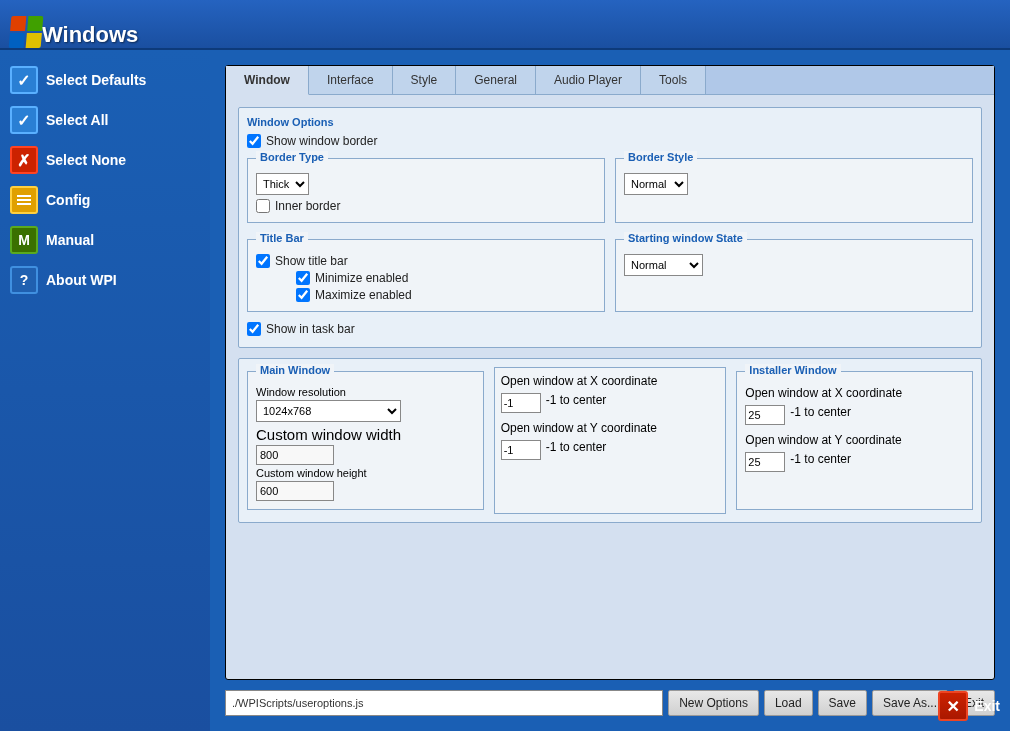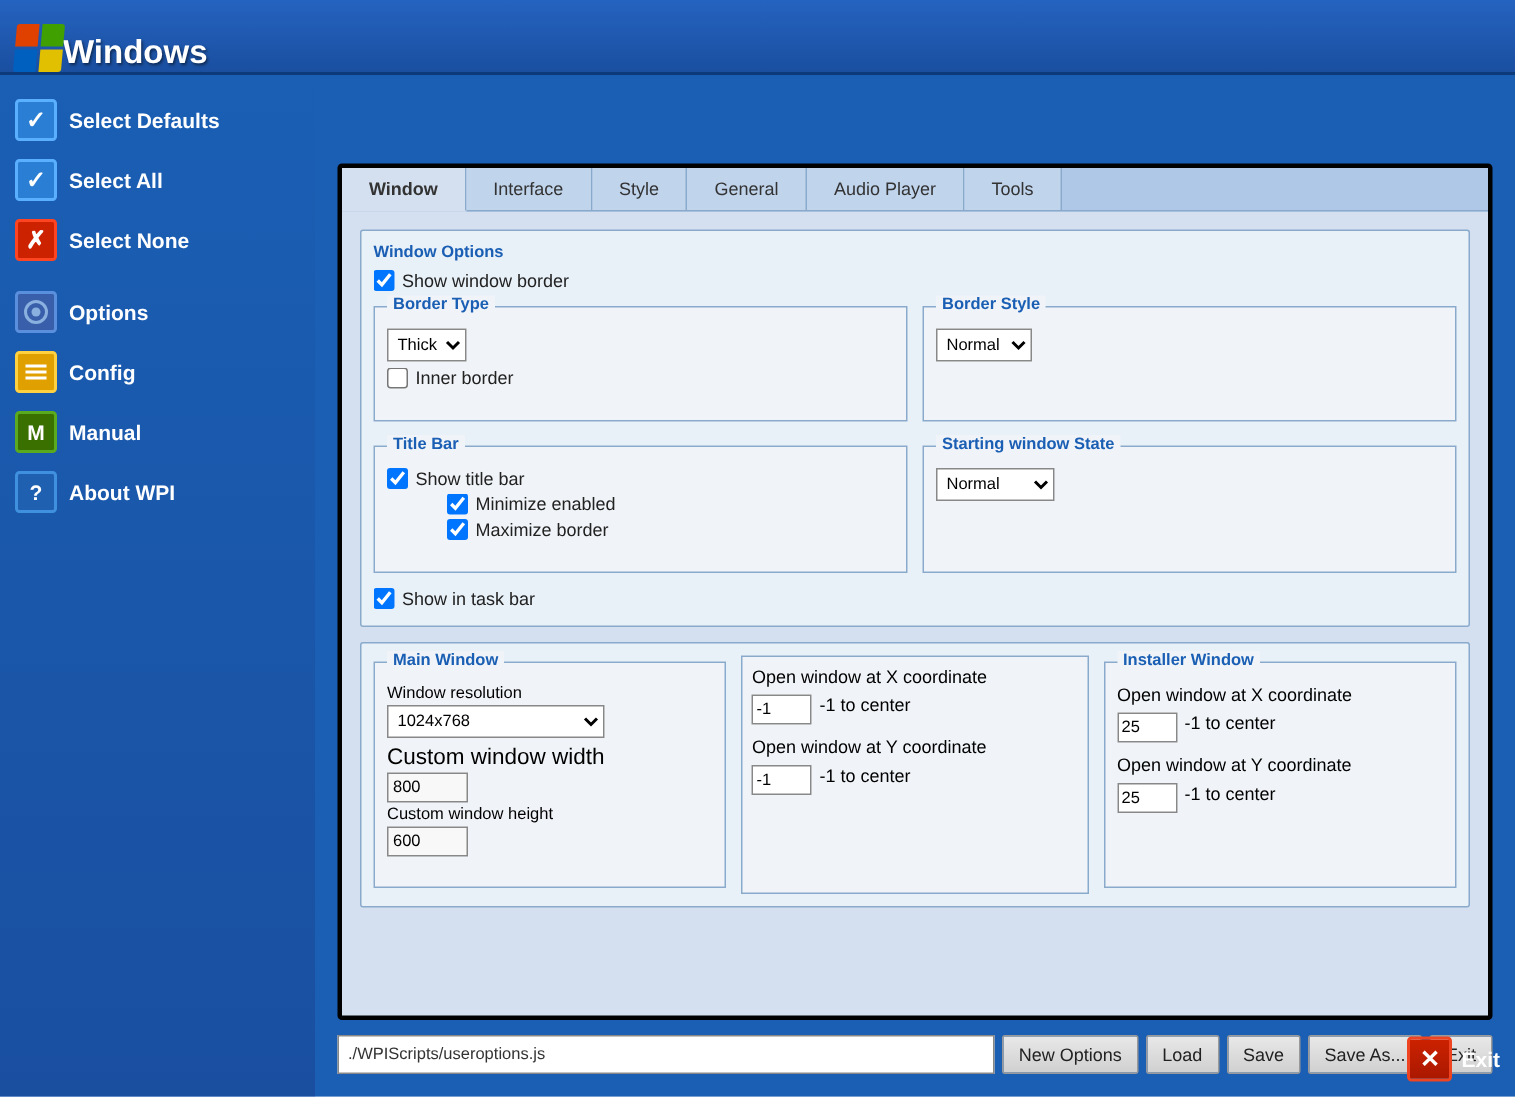--- a/index.html
+++ b/index.html
@@ -90,26 +90,25 @@
     .content-area {
       flex: 1;
       padding: 15px;
       display: flex;
       flex-direction: column;
     }
 
     
     .tab-panel {
       background: #d4e0f0;
-      border: 3px solid #000000;
+      border: 1px solid #000000;
       border-radius: 3px;
       flex: 1;
       display: flex;
       flex-direction: column;
-      margin-top: 44px;
     }
 
     .tabs {
       display: flex;
       background: #b0c8e8;
       border-bottom: 1px solid #8aaacc;
     }
     .tab {
       padding: 7px 18px;
       cursor: pointer;
@@ -142,21 +141,21 @@
     .section-title {
       color: #1a5fb4;
       font-size: 11px;
       font-weight: bold;
       margin-bottom: 6px;
     }
 
     .group-box {
       border: 1px solid #8aaacc;
       margin: 4px 0;
-      padding: 18px 8px;
+      padding: 6px 8px;
       position: relative;
       background: #f0f4f8;
     }
     .group-box-title {
       position: absolute;
       top: -8px;
       left: 8px;
       background: #f0f4f8;
       padding: 0 4px;
       font-size: 11px;
@@ -196,21 +195,21 @@
       background: white;
       padding: 0 2px;
     }
 
     input.small-input {
       height: 20px;
       font-size: 11px;
       border: 1px solid #888;
       background: #f8f8f8;
       padding: 0 3px;
-      width: 54px;
+      width: 78px;
     }
 
     .coord-section {
       border: 1px solid #8aaacc;
       background: #f0f4f8;
       padding: 6px;
     }
     .coord-row {
       display: flex;
       align-items: flex-start;
@@ -321,29 +320,20 @@
       <span>Select Defaults</span>
     </div>
     <div class="sidebar-item">
       <div class="sidebar-icon icon-check">✓</div>
       <span>Select All</span>
     </div>
     <div class="sidebar-item">
       <div class="sidebar-icon icon-check" style="background:#cc2200;border-color:#ff4422;">✗</div>
       <span>Select None</span>
     </div>
-    <div class="sidebar-item" style="margin-top:8px;">
-      <div class="sidebar-icon icon-options">
-        <svg width="18" height="18" viewBox="0 0 18 18">
-            <circle cx="9" cy="9" r="7" fill="none" stroke="#8ab0e0" stroke-width="2"></circle>
-            <circle cx="9" cy="9" r="3" fill="#8ab0e0"></circle>
-          </svg>
-      </div>
-      <span>Options</span>
-    </div>
     <div class="sidebar-item">
       <div class="sidebar-icon icon-config">
         <svg width="18" height="18" viewBox="0 0 18 18">
             <rect x="2" y="4" width="14" height="2" fill="#fff"></rect>
             <rect x="2" y="8" width="14" height="2" fill="#fff"></rect>
             <rect x="2" y="12" width="14" height="2" fill="#fff"></rect>
           </svg>
       </div>
       <span>Config</span>
     </div>
@@ -431,21 +421,21 @@
               <div class="checkbox-row">
                 <input type="checkbox" id="showTitleBar" checked="" style="">
                 <label for="showTitleBar">Show title bar</label>
               </div>
               <div class="checkbox-row indent-2">
                 <input type="checkbox" id="minimize" checked="" style="">
                 <label for="minimize">Minimize enabled</label>
               </div>
               <div class="checkbox-row indent-2">
                 <input type="checkbox" id="maximize" checked="" style="">
-                <label for="maximize">Maximize border</label>
+                <label for="maximize">Maximize enabled</label>
               </div>
             </div>
 
             <div class="group-box" style="flex:1;padding-top:14px;">
               <span class="group-box-title">Starting window State</span>
               <div class="form-row">
                 <select class="small-select">
                   <option>Normal</option>
                   <option>Maximized</option>
                   <option>Minimized</option>

